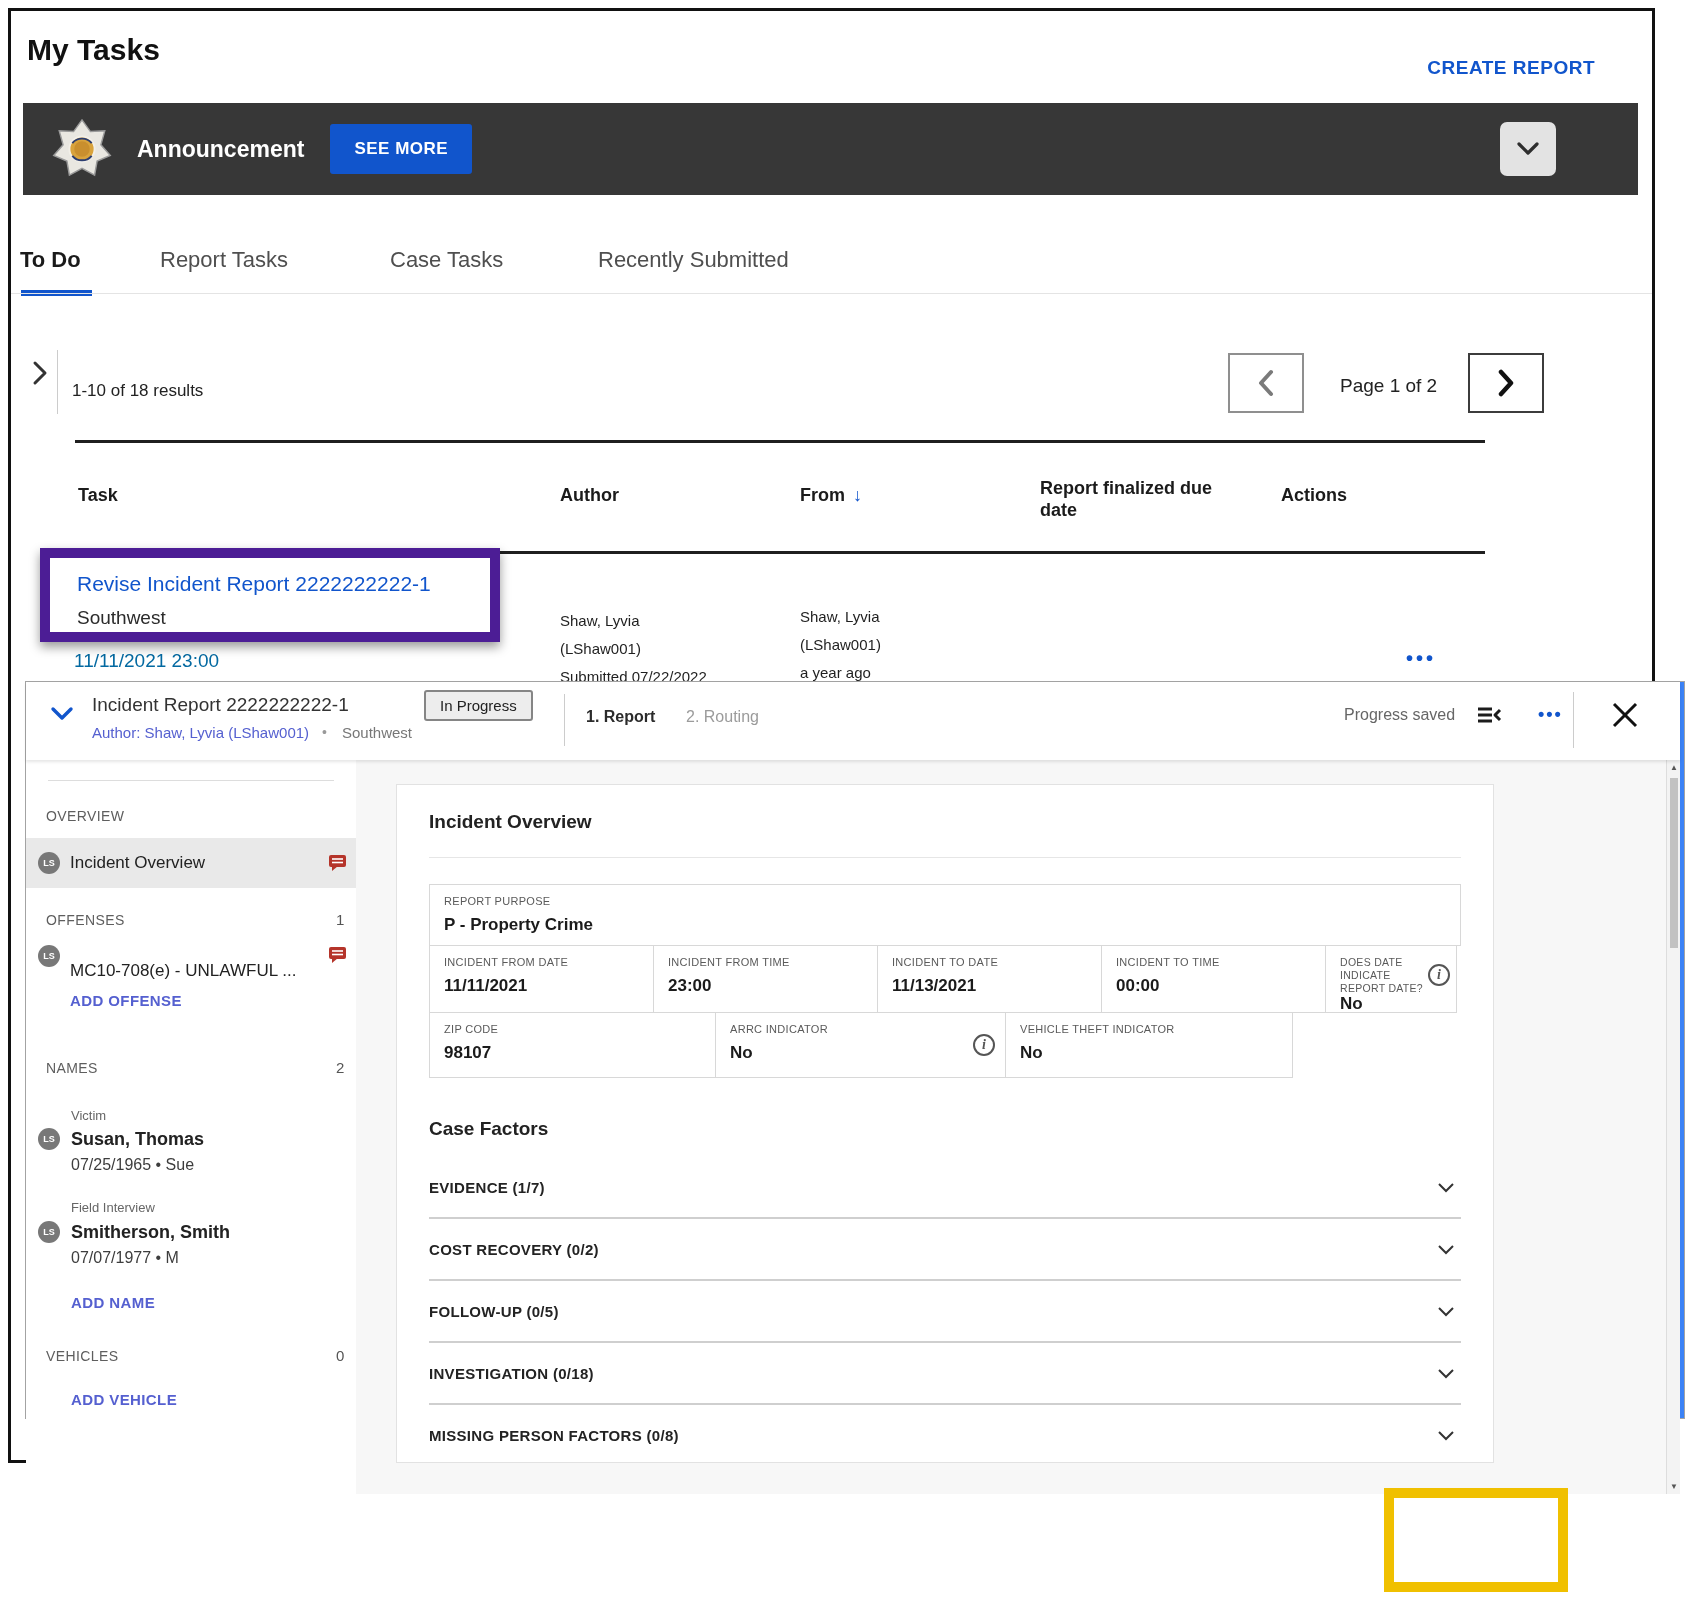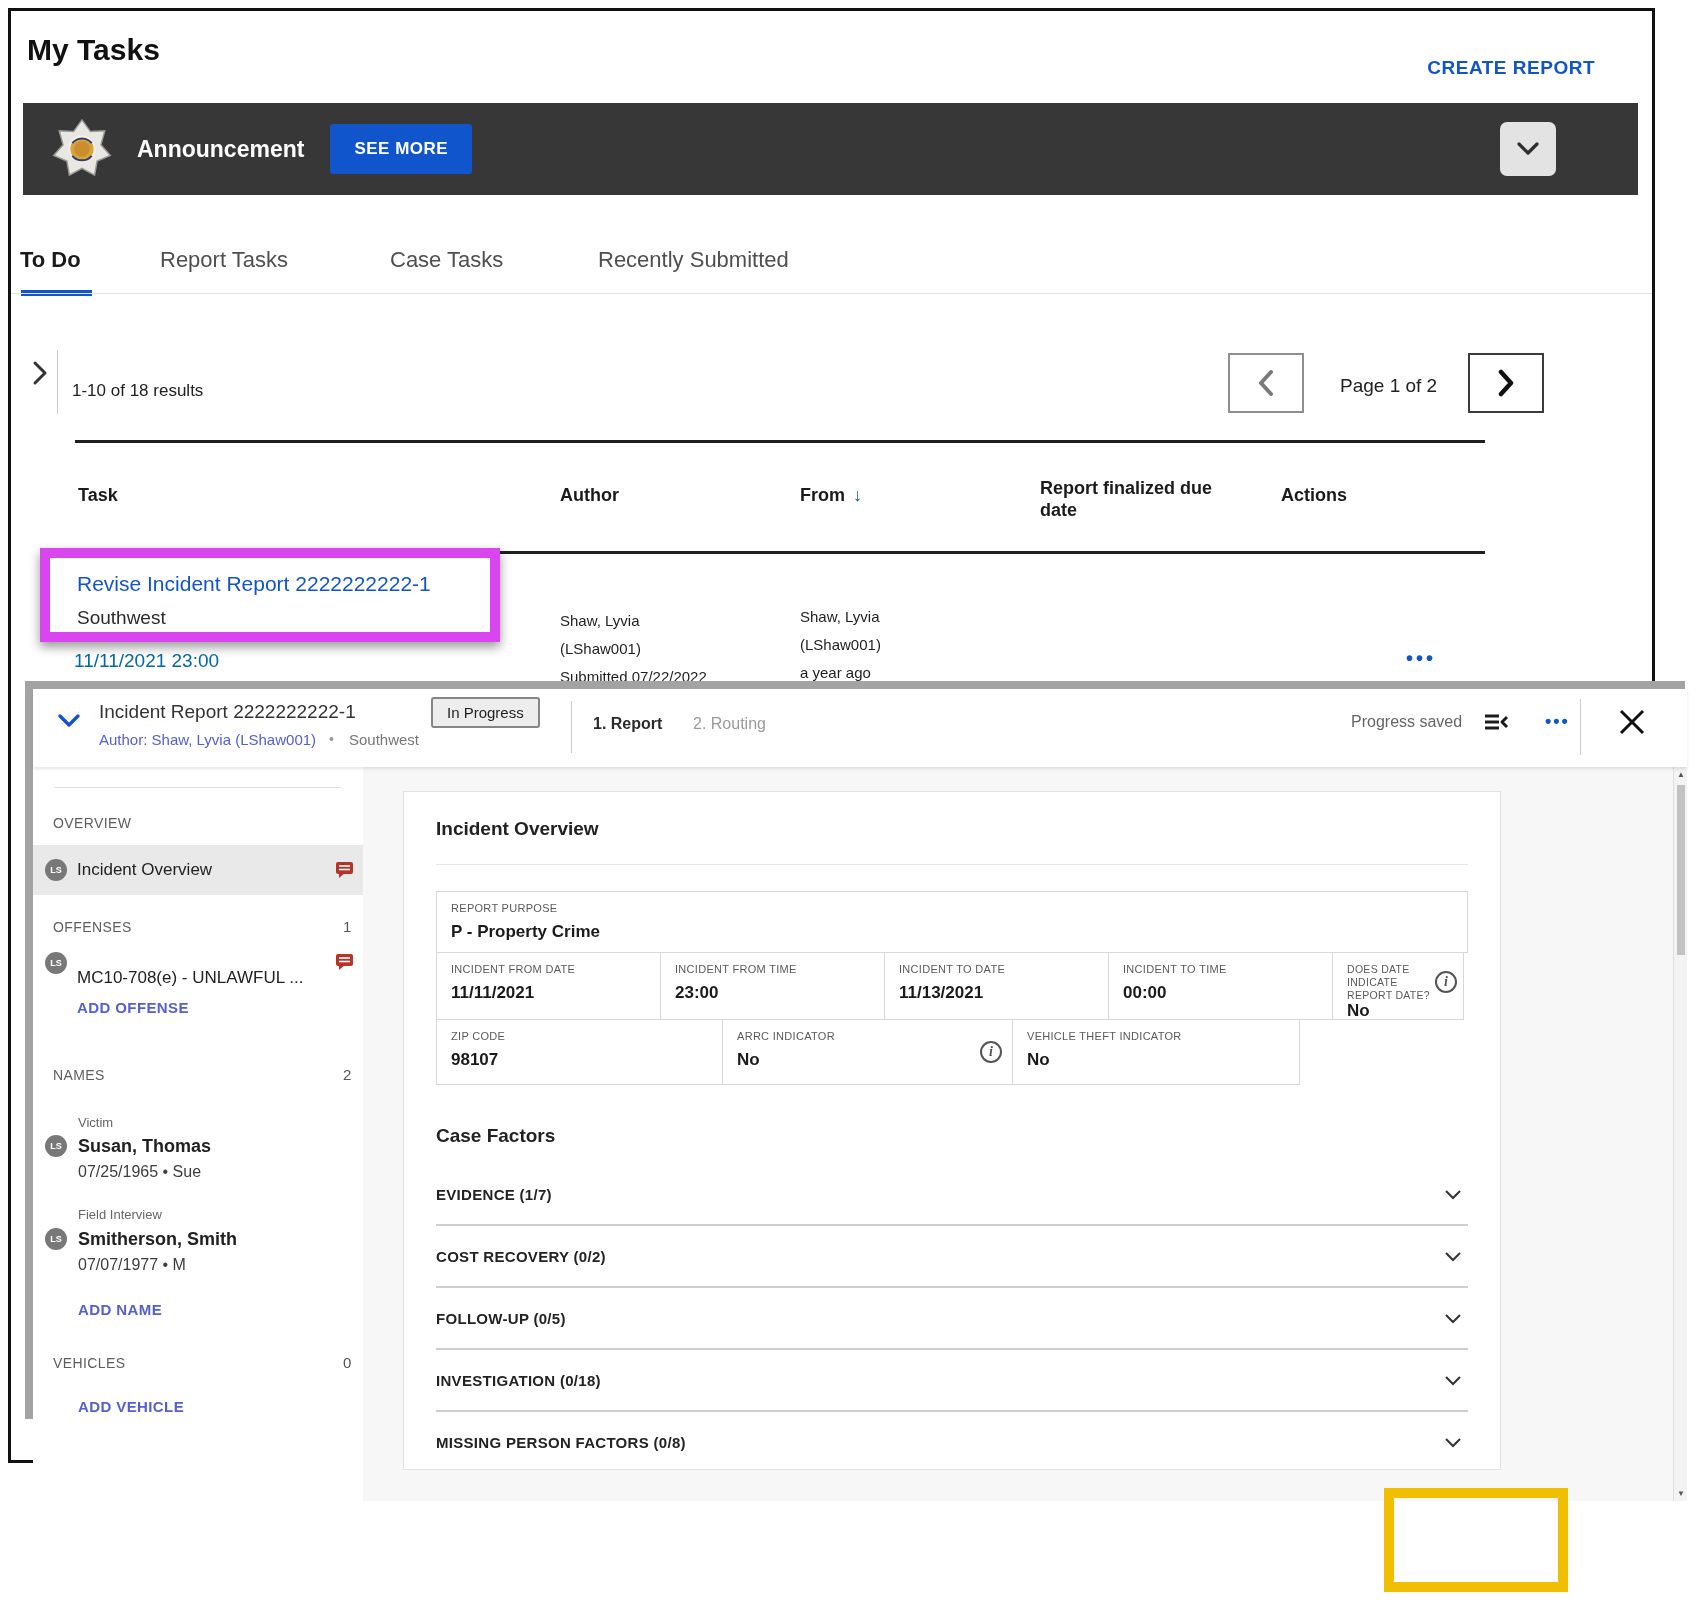--- a/index.html
+++ b/index.html
@@ -43,30 +43,30 @@
   .rule.mid { top:540px; height:3px; }
   .th { top:474px; font-size:18px; font-weight:bold; color:#1b1b1b; }
   .th.due { top:466px; width:200px; line-height:22px; }
   .from-arrow { color:#1155cc; font-weight:bold; margin-left:8px; }
   .cell-line { font-size:15px; color:#1f1f1f; }
   .row-datetime { left:63px; top:639px; font-size:19px; color:#0369a1; }
   .more-dots { left:1395px; top:636px; color:#1155cc; font-size:20px; font-weight:bold;
     letter-spacing:3px; cursor:pointer; }
 
   
-  .hl1 { left:40px; top:548px; width:460px; height:94px; border:10px solid #d946ef; background:#fff;
+  .hl1 { left:40px; top:548px; width:460px; height:94px; border:10px solid #4c1d95; background:#fff;
     box-shadow:0 5px 10px rgba(0,0,0,.40); z-index:5; overflow:hidden; padding:14px 0 0 27px; }
   .hl1 .task-link { font-size:21px; color:#1155cc; text-decoration:none; cursor:pointer; display:block; }
   .hl1 .task-loc { font-size:19px; color:#2b2b2b; margin-top:11px; }
   .hl2 { left:1384px; top:1488px; width:184px; height:104px; border:10px solid #f0c000;
     background:transparent; z-index:20; pointer-events:none; }
 
   
   .modal { position:absolute; left:25px; top:681px; width:1660px; height:738px; background:#3b82f6;
-    border:8px solid #a3a3a3; z-index:10; }
+    border:1px solid #a3a3a3; z-index:10; }
   .m-header { position:absolute; left:0; top:0; width:1654px; height:78px; background:#fff;
     box-shadow:0 2px 3px rgba(0,0,0,.10); z-index:3; }
   .m-chevron { left:24px; top:24px; cursor:pointer; }
   .m-title { left:66px; top:12px; font-size:19px; color:#333; }
   .m-badge { left:398px; top:8px; border:2px solid #858585; background:#ededed; color:#222;
     font-size:15px; padding:5px 14px; border-radius:3px; }
   .m-hdiv1 { left:538px; top:12px; width:1px; height:52px; background:#ccc; }
   .m-step1 { left:560px; top:26px; font-size:16px; font-weight:bold; color:#2b2b2b; }
   .m-step2 { left:660px; top:26px; font-size:16px; color:#9b9b9b; }
   .m-author { left:66px; top:42px; font-size:15px; color:#5560d0; cursor:pointer; }

